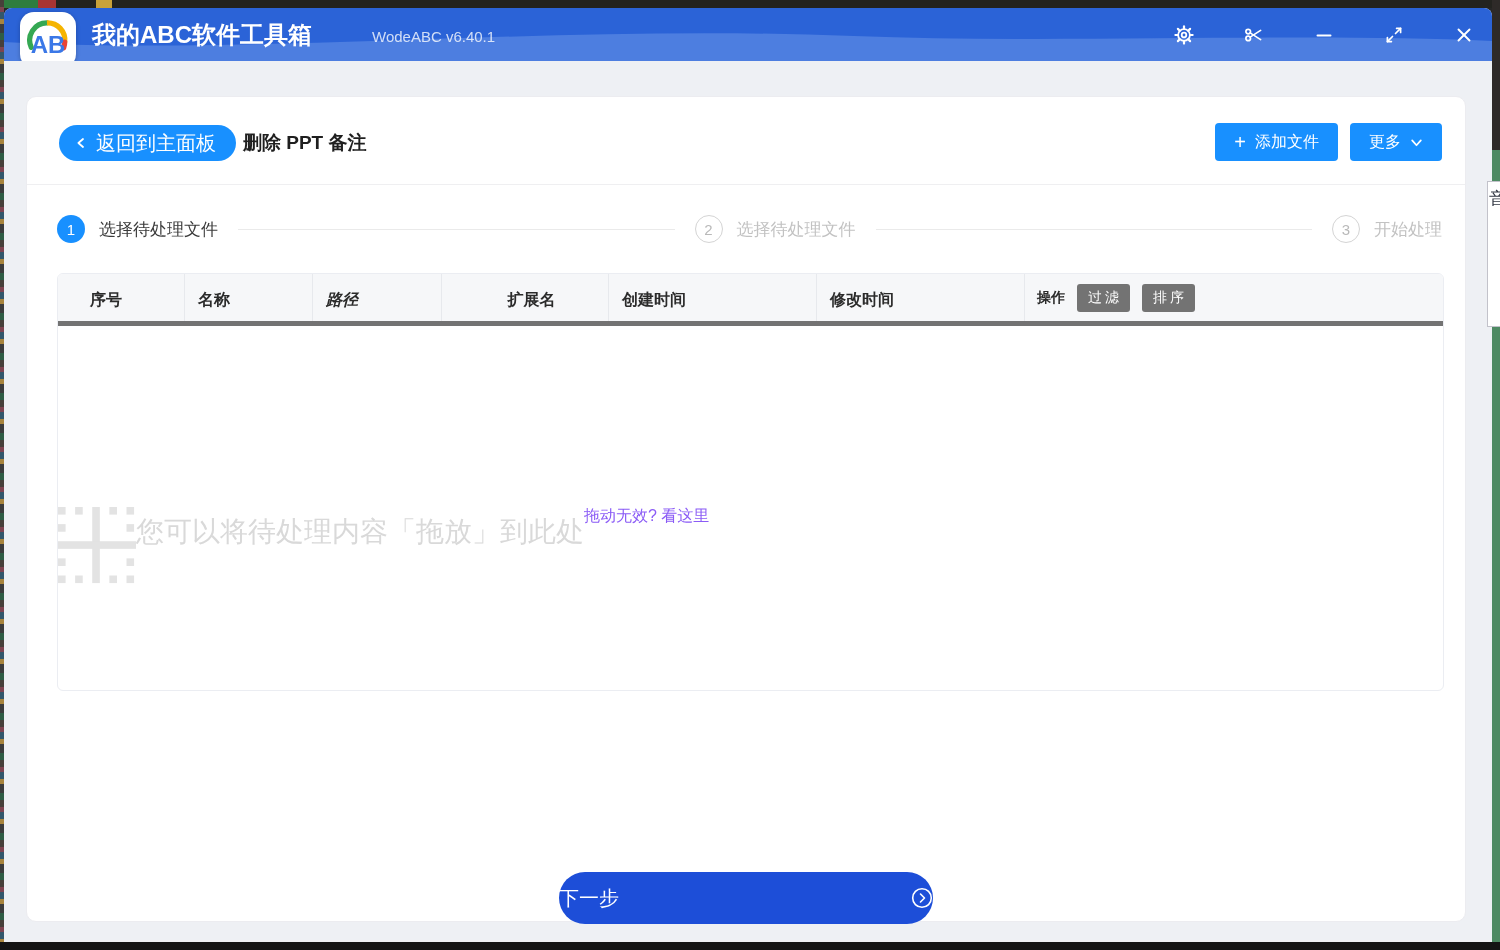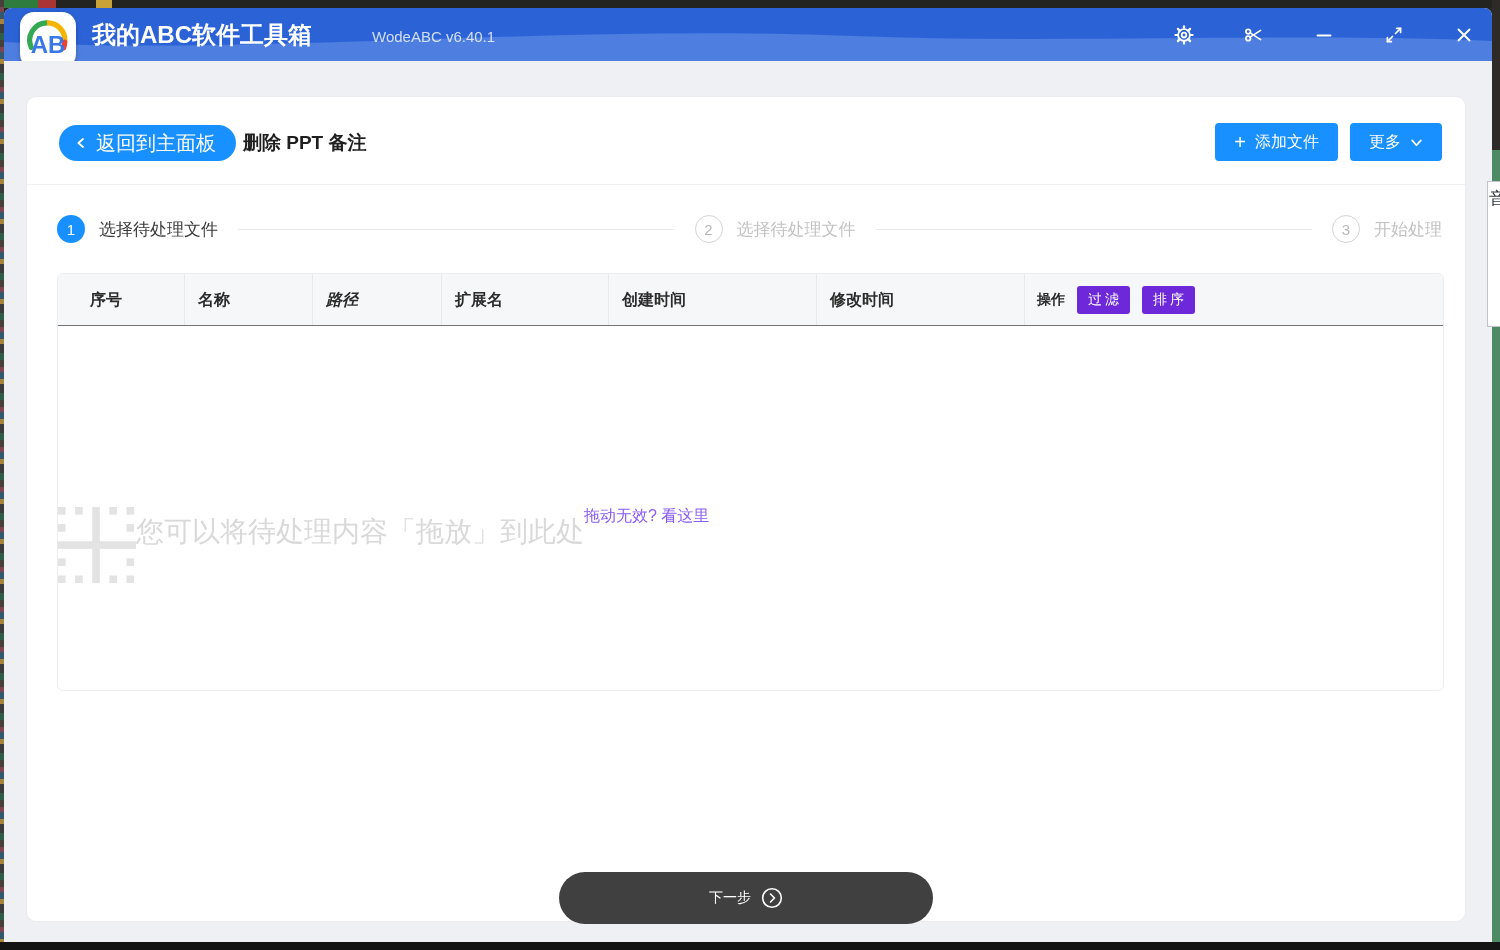--- a/index.html
+++ b/index.html
@@ -56,43 +56,43 @@
   .step-circle.active { background:#1890ff; color:#fff; }
   .step-circle.idle { background:#fff; border:1px solid #d4d4d4; color:#b9b9b9; }
   .step-label { margin-left:14px; font-size:17px; white-space:nowrap; }
   .step-label.active { color:#3a3a3a; }
   .step-label.idle { color:#c2c2c2; }
   .step-line { flex:1; height:1px; background:#eaeaea; margin:0 20px; }
 
   
   .table-box { position:absolute; left:30px; top:176px; width:1387px; height:418px;
     border:1px solid #ebedf2; border-radius:6px; overflow:hidden; background:#fff; }
-  .thead { height:52px; background:#f6f7f9; border-bottom:1px solid #737373; display:flex; }
+  .thead { height:52px; background:#f6f7f9; border-bottom:5px solid #737373; display:flex; }
   .th { flex:none; line-height:51px; font-size:16px; font-weight:bold; color:#2b2b2b;
     padding-left:13px; border-right:1px solid #e7e9ed; white-space:nowrap; overflow:hidden; }
   .th.c0 { width:127px; padding-left:32px; }
-  .th.c1 { width:128px; } .th.c2 { width:129px;font-style:italic; } .th.c3 { width:167px; }
+  .th.c1 { width:128px; } .th.c2 { width:129px;font-style:italic; } .th.c3 { width:167px;text-align:center; }
   .th.c4 { width:208px; } .th.c5 { width:208px; }
   .th-op { flex:1; border-right:none; display:flex; align-items:center; gap:12px; padding-left:12px; }
   .th-op .op-label { font-size:14px; font-weight:bold; color:#2b2b2b; }
-  .mini-btn { height:28px; padding:0 8px 0 11px; border:none; border-radius:3px; background:#6d28d9;
+  .mini-btn { height:28px; padding:0 8px 0 11px; border:none; border-radius:3px; background:#737373;
     color:#fff; font-size:14px; letter-spacing:3px; cursor:pointer;
     font-family:"Liberation Sans","DejaVu Sans",sans-serif; }
 
   
   .dropzone { height:365px; display:flex; flex-direction:row; align-items:center; cursor:pointer; }
   .drop-icon { margin-top:74px; width:78px; height:78px; }
   .drop-main { margin-top:46px; font-size:28px; color:#d9d9d9; white-space:nowrap; }
   .drop-hint { margin-top:15px; font-size:16px; color:#8b5cf6; white-space:nowrap; }
   .drop-hint .link { cursor:pointer; }
 
   
   .next-btn { position:absolute; left:50%; bottom:-3px; transform:translateX(-50%);
-    width:374px; height:52px; border:none; border-radius:26px; background:#404040; color:#fff;
-    font-size:14px; display:flex; align-items:center; justify-content:center; gap:10px; cursor:pointer;
+    width:374px; height:52px; border:none; border-radius:26px; background:#1d4ed8; color:#fff;
+    font-size:20px; display:flex; align-items:center; justify-content:space-between; gap:10px; cursor:pointer;
     font-family:"Liberation Sans","DejaVu Sans",sans-serif; }
 
   
   .flyout { position:absolute; left:1487px; top:181px; width:13px; height:146px; z-index:2;
     background:#fff; border:1px solid #c2c2ca; border-right:none; overflow:hidden; }
   .flyout span { display:block; margin:5px 0 0 1px; font-size:17px; color:#2f3440; }
 
   svg { display:block; }
 </style>
 </head>

